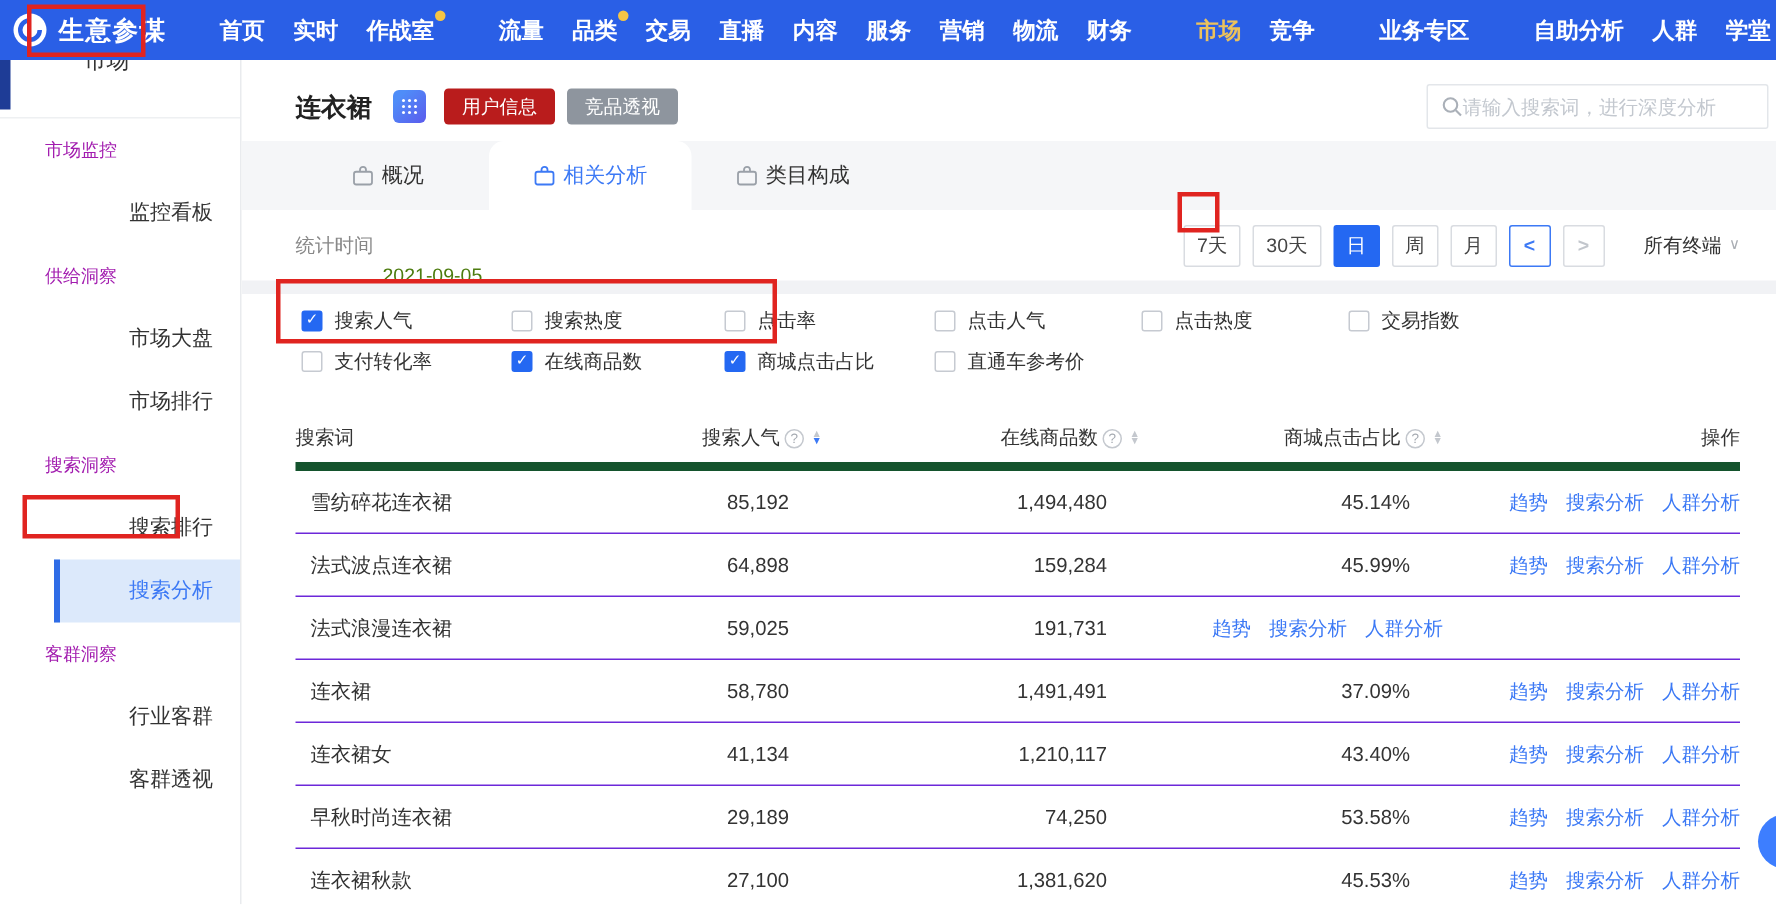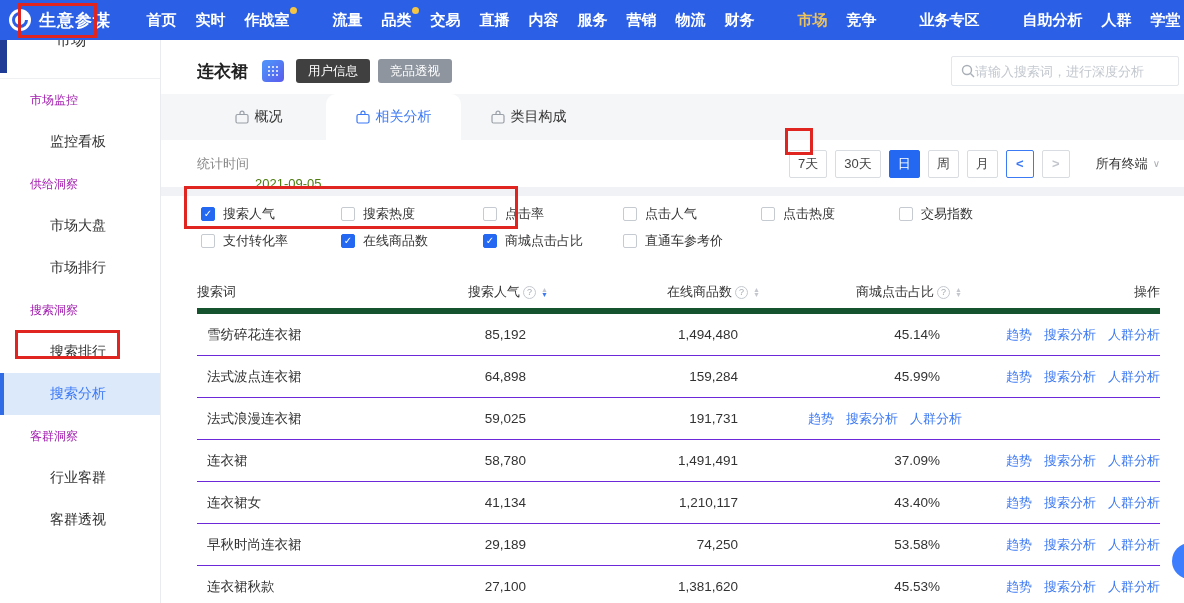--- a/index.html
+++ b/index.html
@@ -18,36 +18,36 @@
   .nav-sep { width:1px; height:16px; background:rgba(255,255,255,.35); margin:0 12px; }
 
   
   .sidebar { position:absolute; top:40px; left:0; bottom:0; width:161px; background:#fff;
              border-right:1px solid #e9ebee; z-index:5; }
   .side-title-clip { height:11px; overflow:hidden; position:relative; }
   .side-title-clip span { position:absolute; top:-9px; left:56px; font-size:15px; color:#333; }
   .side-divider { border-top:1px solid #eef0f2; margin-top:27px; }
   .side-row { height:42px; display:flex; align-items:center; font-size:14px; color:#333; cursor:pointer; }
   .side-row.section { font-size:12px; color:#a21caf; padding-left:30px; cursor:default; }
-  .side-row.item { padding-left:50px; }
+  .side-row.item { padding-left:50px;margin-left:36px; }
   .side-row.item.active { background:#dce9fb; color:#3c79f5; border-left:4px solid #2f6ce6; padding-left:46px; }
 
   .dark-strip { position:absolute; top:40px; left:0; width:7px; height:33px; background:#1e3c96; z-index:6; }
 
   
   .main { position:absolute; top:40px; left:161px; right:0; bottom:0; background:#fff; overflow:hidden; }
 
   .content-header { position:absolute; top:8px; left:0; right:0; height:46px;
                     display:flex; align-items:center; padding-left:36px; }
   .kw { font-size:17px; font-weight:bold; color:#222; }
   .kw-icon { width:22px; height:22px; border-radius:4px; margin:0 12px 0 14px;
              background:linear-gradient(135deg,#4f8df8 20%,#5b5bed); display:flex; align-items:center; justify-content:center; }
   .btn-pill { height:24px; padding:0 12px; border:none; border-radius:3px; color:#fff; font-size:12.5px;
               display:flex; align-items:center; margin-right:8px; cursor:pointer; font-family:inherit; }
-  .btn-user { background:#404040; }
+  .btn-user { background:#b91c1c; }
   .btn-comp { background:#8e959e; }
   .search-box { margin-left:auto; margin-right:5px; width:228px; height:30px; border:1px solid #e3e6ea;
                 border-radius:2px; display:flex; align-items:center; padding:0 9px; background:#fff; }
   .search-box input { border:none; outline:none; flex:1; font-size:13px; color:#333; font-family:inherit; }
   .search-box input::placeholder { color:#c3c8cf; }
 
   .tabs { position:absolute; top:54px; left:0; right:0; height:46px; background:#f5f6f8;
           display:flex; align-items:flex-end; padding-left:30px;text-align:right; }
   .tab { width:135px; height:46px; display:flex; align-items:center; justify-content:center; gap:6px;
          font-size:14px; color:#333; cursor:pointer; }

